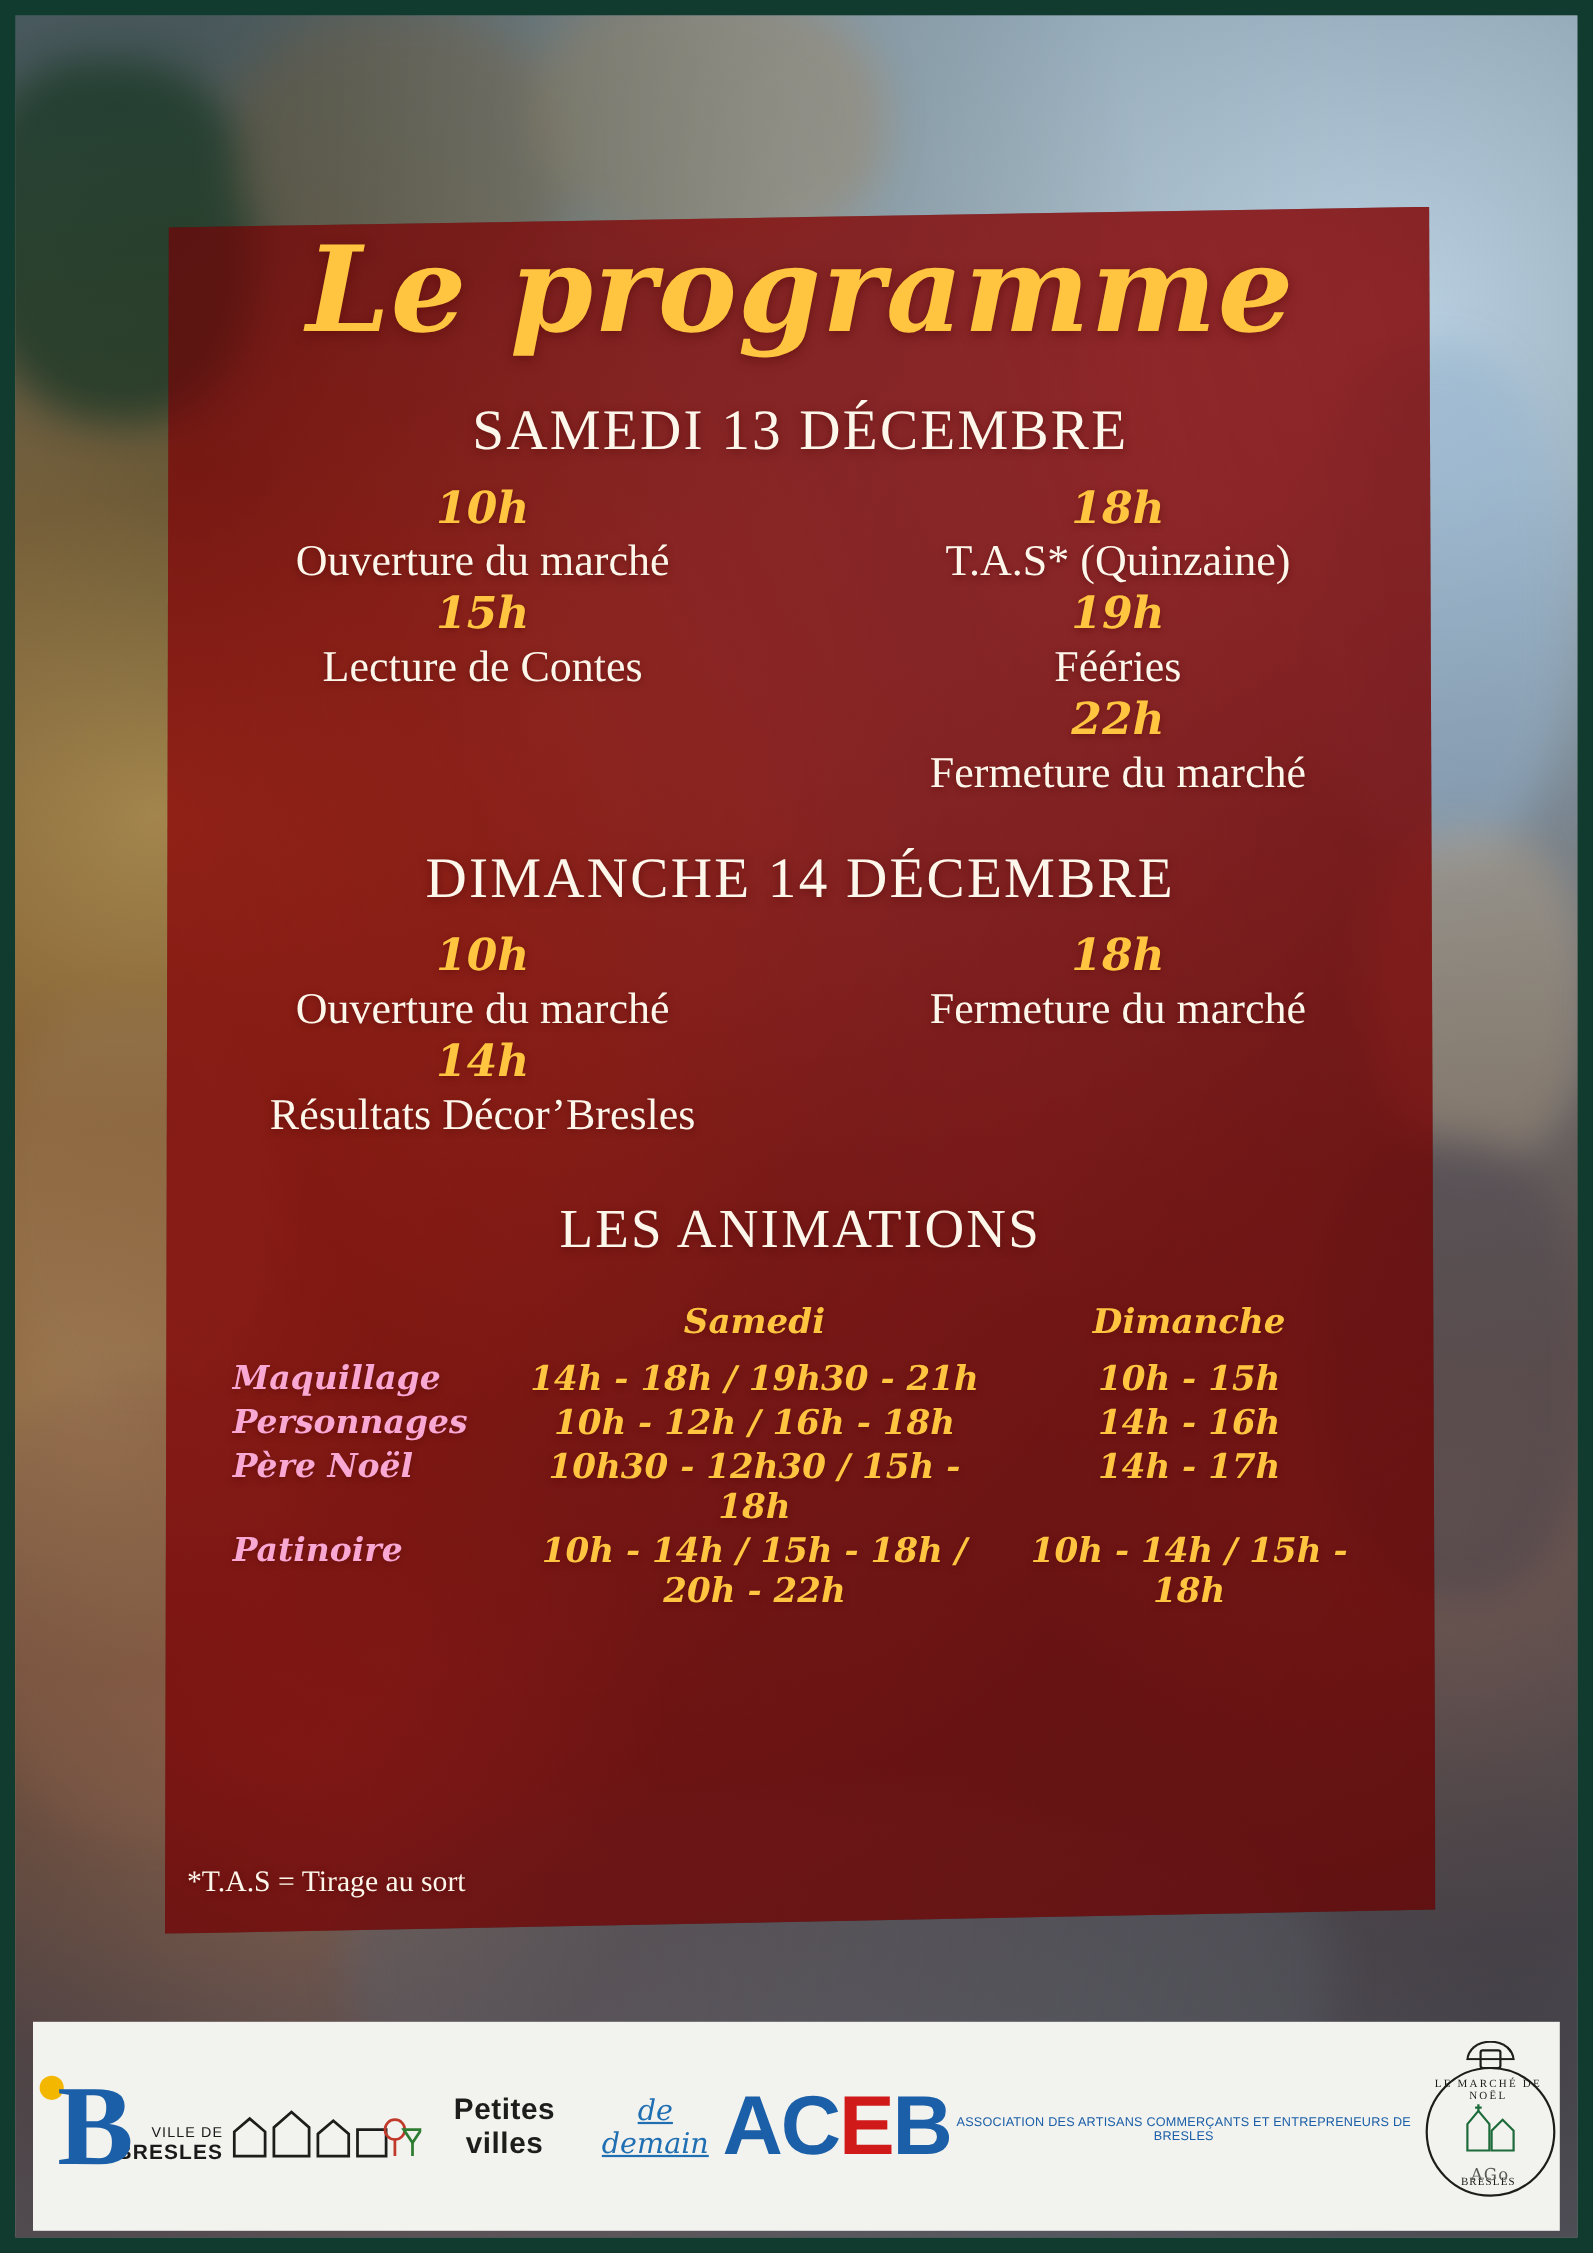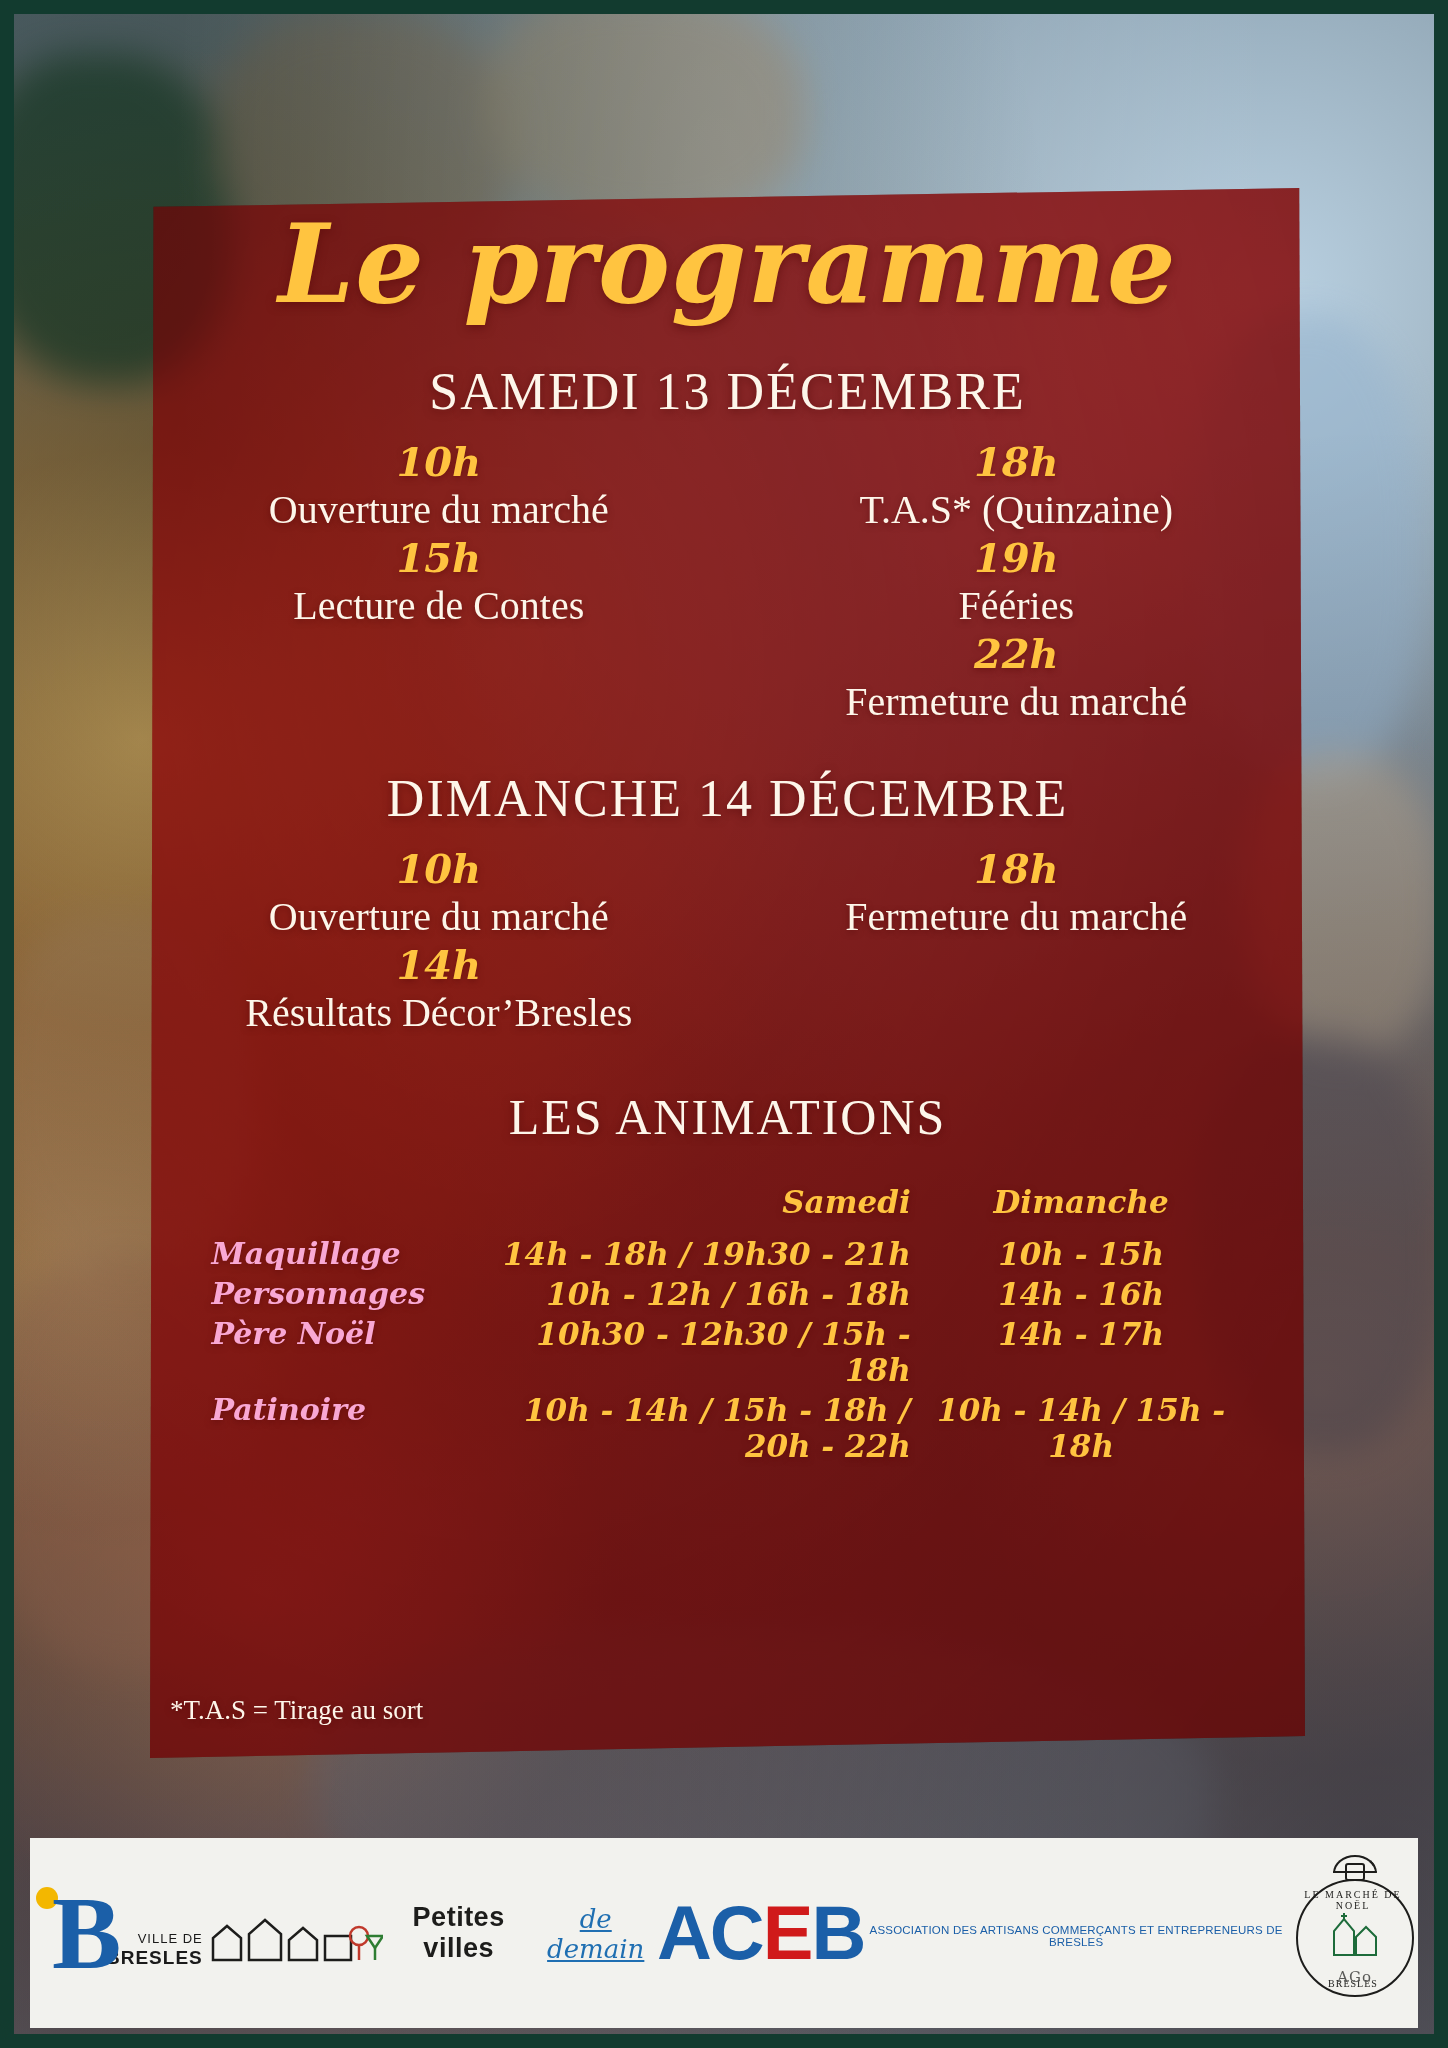--- a/index.html
+++ b/index.html
@@ -162,21 +162,21 @@
   .anim-table {
     margin: 36px auto 0 auto;
     width: 1040px;
     border-collapse: collapse;
   }
   .anim-table th, .anim-table td {
     padding: 2px 4px;
     vertical-align: top;
   }
   .anim-col-act { width: 24%; text-align: left; padding-left: 48px; }
-  .anim-col-sam { width: 44%; text-align: right; }
+  .anim-col-sam { width: 44%; text-align: center; }
   .anim-col-dim { width: 32%; text-align: center; }
 
   .handwrite {
     font-family: "DejaVu Serif", serif;
     font-style: italic;
     font-weight: 700;
     color: #ffc440;
     text-shadow: 0 2px 6px rgba(90,10,10,0.55);
   }
   .anim-table th.handwrite { font-size: 31px; font-weight: 700; padding-bottom: 14px; }

